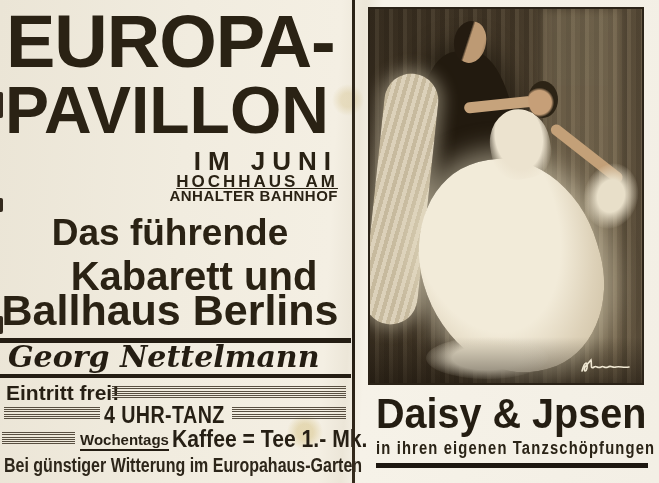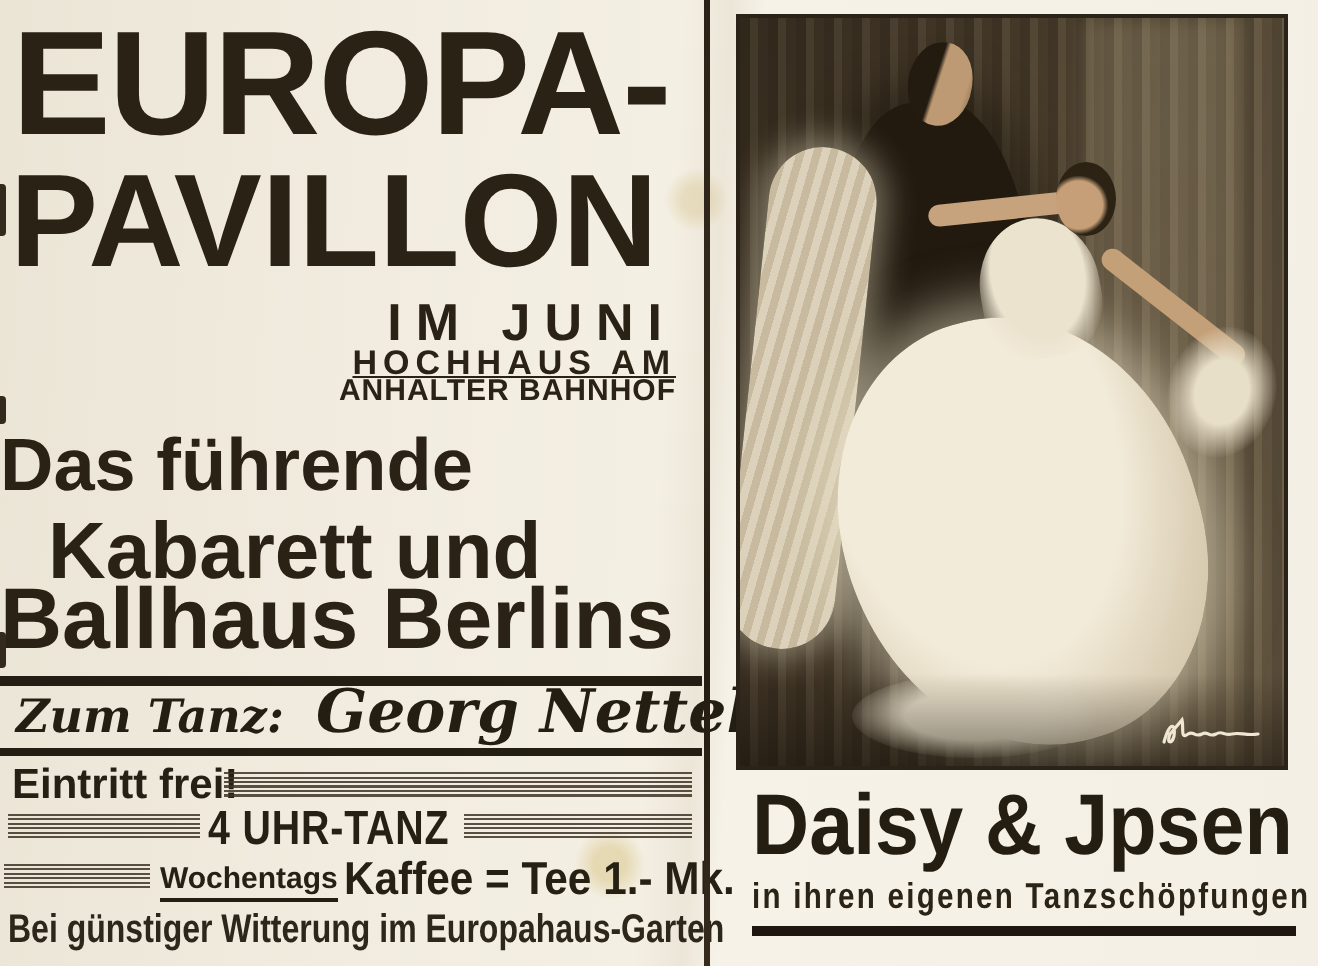--- a/index.html
+++ b/index.html
@@ -14,21 +14,21 @@
   }
   .abs{position:absolute;}
   
   .title{font-weight:bold;line-height:1;letter-spacing:-1px;color:#2a2214;}
   .title-1{left:6px;top:5px;font-size:74px;}
   .title-2{left:5px;top:77px;font-size:66px;letter-spacing:0;}
   .rightcol{left:0;width:338px;text-align:right;line-height:1;font-weight:bold;color:#2a2214;}
   .month{top:148px;font-size:26px;letter-spacing:7px;}
   .addr1{top:173px;font-size:17px;letter-spacing:3px;text-decoration:underline;}
   .addr2{top:188px;font-size:15px;letter-spacing:.5px;}
-  .slogan{left:0;width:340px;text-align:left;font-weight:bold;line-height:1;color:#2a2214;}
+  .slogan{left:0;width:340px;text-align:center;font-weight:bold;line-height:1;color:#2a2214;}
   .slogan-1{top:214px;font-size:37px;}
   .slogan-2{top:256px;font-size:40px;padding-left:24px;}
   .slogan-3{top:289px;font-size:43px;}
   .rule{background:#241d13;left:0;}
   .rule-1{top:338px;width:351px;height:5px;}
   .rule-2{top:374px;width:351px;height:4px;}
   .dance-row{left:8px;top:342px;display:flex;align-items:baseline;gap:16px;
     font-family:"DejaVu Serif", serif;font-style:italic;font-weight:bold;color:#241d12;line-height:1;}
   .dance-prefix{font-size:23px;}
   .bandleader{font-size:30px;}
@@ -96,21 +96,20 @@
     <div class="abs title title-1">EUROPA-</div>
     <div class="abs title title-2">PAVILLON</div>
     <div class="abs rightcol month">IM JUNI</div>
     <div class="abs rightcol addr1">HOCHHAUS AM</div>
     <div class="abs rightcol addr2">ANHALTER BAHNHOF</div>
     <div class="abs slogan slogan-1">Das führende</div>
     <div class="abs slogan slogan-2">Kabarett und</div>
     <div class="abs slogan slogan-3">Ballhaus Berlins</div>
     <div class="abs rule rule-1"></div>
     <div class="abs dance-row">
-      <span class="dance-prefix">Zum Tanz:</span>
       <span class="bandleader">Georg Nettelmann</span>
     </div>
     <div class="abs rule rule-2"></div>
     <div class="abs admission">Eintritt frei!</div>
     <div class="abs ruled lines-adm"></div>
     <div class="abs ruled lines-evt-l"></div>
     <div class="abs event">4 UHR-TANZ</div>
     <div class="abs ruled lines-evt-r"></div>
     <div class="abs ruled lines-kaf"></div>
     <div class="abs weekdays">Wochentags</div>

